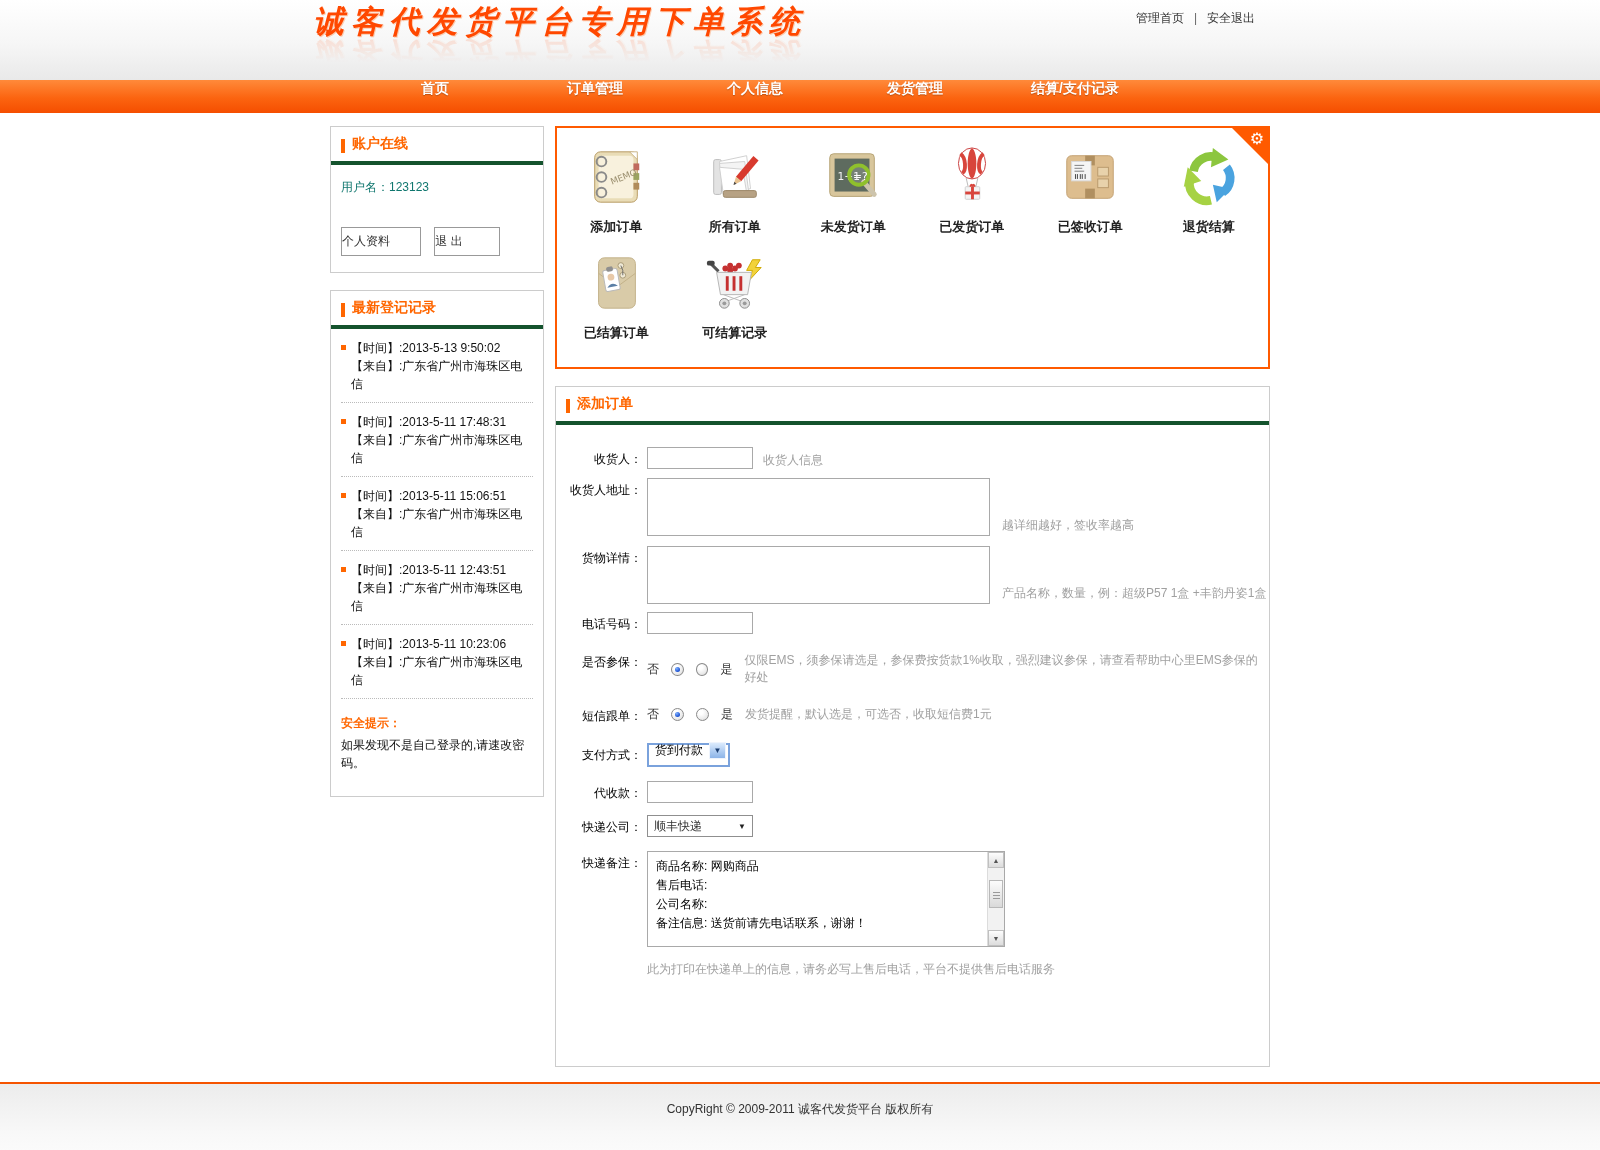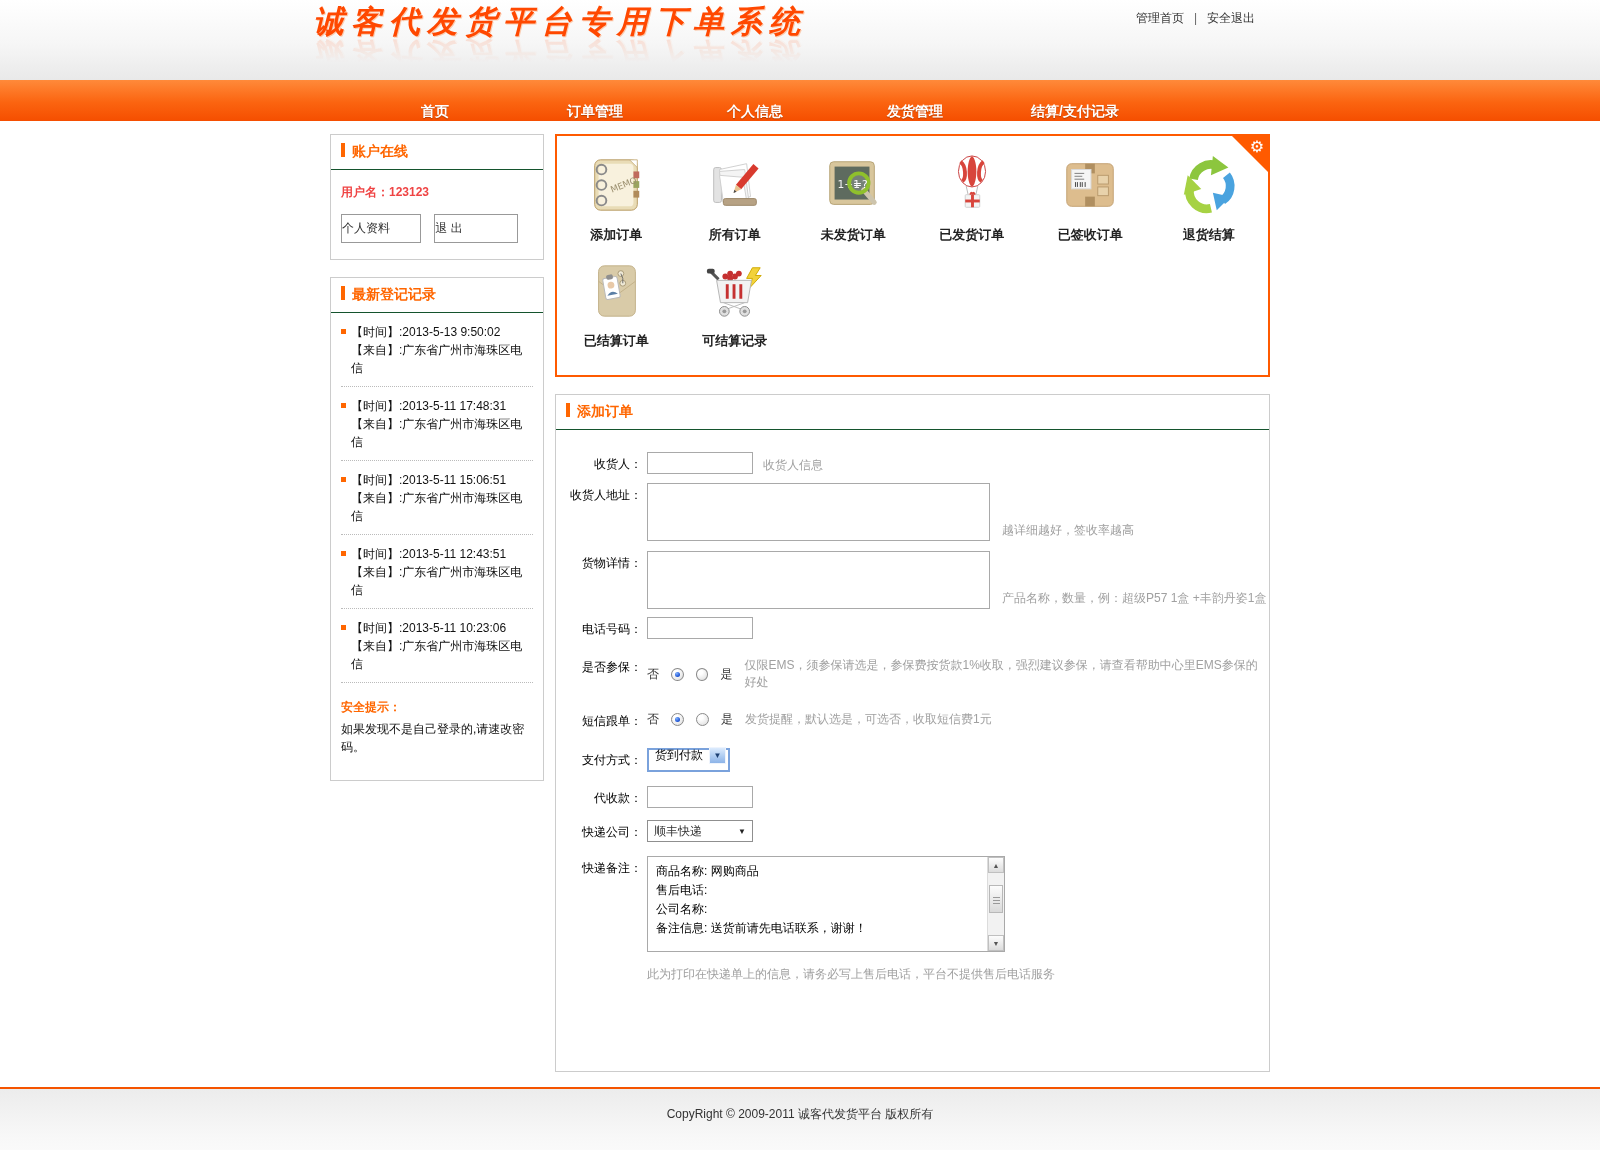--- a/index.html
+++ b/index.html
@@ -23,48 +23,48 @@
   .logo-mirror {
     transform: scaleY(-1); opacity: .2; margin-top: 2px;
     -webkit-mask-image: linear-gradient(to top, rgba(0,0,0,.7), transparent 75%);
     mask-image: linear-gradient(to top, rgba(0,0,0,.7), transparent 75%);
   }
   .top-links { position: absolute; right: 345px; top: 10px; color: #333; font-size: 12px; }
   .top-links a { color: #333; text-decoration: none; cursor: pointer; }
   .top-links .sep { margin: 0 10px; color: #666; }
   
   .nav {
-    height: 41px;
+    height: 33px;
     background: linear-gradient(180deg, #ff8a3a 0%, #fb6410 55%, #f54e00 100%);
-    display: flex; align-items: flex-end;
+    display: flex; align-items: flex-start;
   }
   .nav-inner { width: 940px; margin: 0 auto; display: flex; padding-left: 25px; }
   .nav-item {
     width: 160px; text-align: center; color: #fff; font-size: 14px; font-weight: bold;
     cursor: pointer; text-shadow: 0 1px 1px rgba(0,0,0,.25);
   }
   
   .content { width: 940px; margin: 13px auto 0; display: flex; gap: 11px; align-items: flex-start; }
   .sidebar { width: 214px; flex-shrink: 0; }
   .main { width: 715px; }
   .box { border: 1px solid #ccc; background: #fff; margin-bottom: 17px; }
   .box-header {
-    padding: 8px 10px; border-bottom: 1px solid #14532d;
-    color: #f60; font-weight: bold; font-size: 14px; display: flex; align-items: flex-start;
+    padding: 8px 10px; border-bottom: 4px solid #14532d;
+    color: #f60; font-weight: bold; font-size: 14px; display: flex; align-items: flex-end;
   }
   .box-header .bar { display:inline-block; width: 4px; height: 14px; background: #f60; margin-right: 7px; }
   
   .account-body { padding: 14px 10px 16px; }
-  .account-user { margin-bottom: 13px; color: #ef4444; font-weight: bold; }
+  .account-user { margin-bottom: 31px; color: #0f766e; }
   .btn-plain {
     display: inline-block; border: 1px solid #999; background: #fff;
     padding: 5px 0; cursor: pointer; color: #333; font-size: 12px;
   }
   .btn-profile { width: 80px; margin-right: 10px; }
-  .btn-logout { width: 84px; }
+  .btn-logout { width: 66px; }
   
   .records-body { padding: 10px 10px 24px; }
   .record { padding-left: 10px; position: relative; line-height: 18px; color: #111; }
   .record .bullet { position: absolute; left: 0; top: 6px; width: 5px; height: 5px; background: #f60; }
   .record-sep { border-bottom: 1px dotted #bbb; margin: 9px 0 10px; }
   .sec-title { color: #f60; font-weight: bold; margin: 16px 0 4px; }
   .sec-text { line-height: 18px; color: #111; }
   
   .icon-panel {
     border: 2px solid #ff5a00; position: relative; background: #fff;

